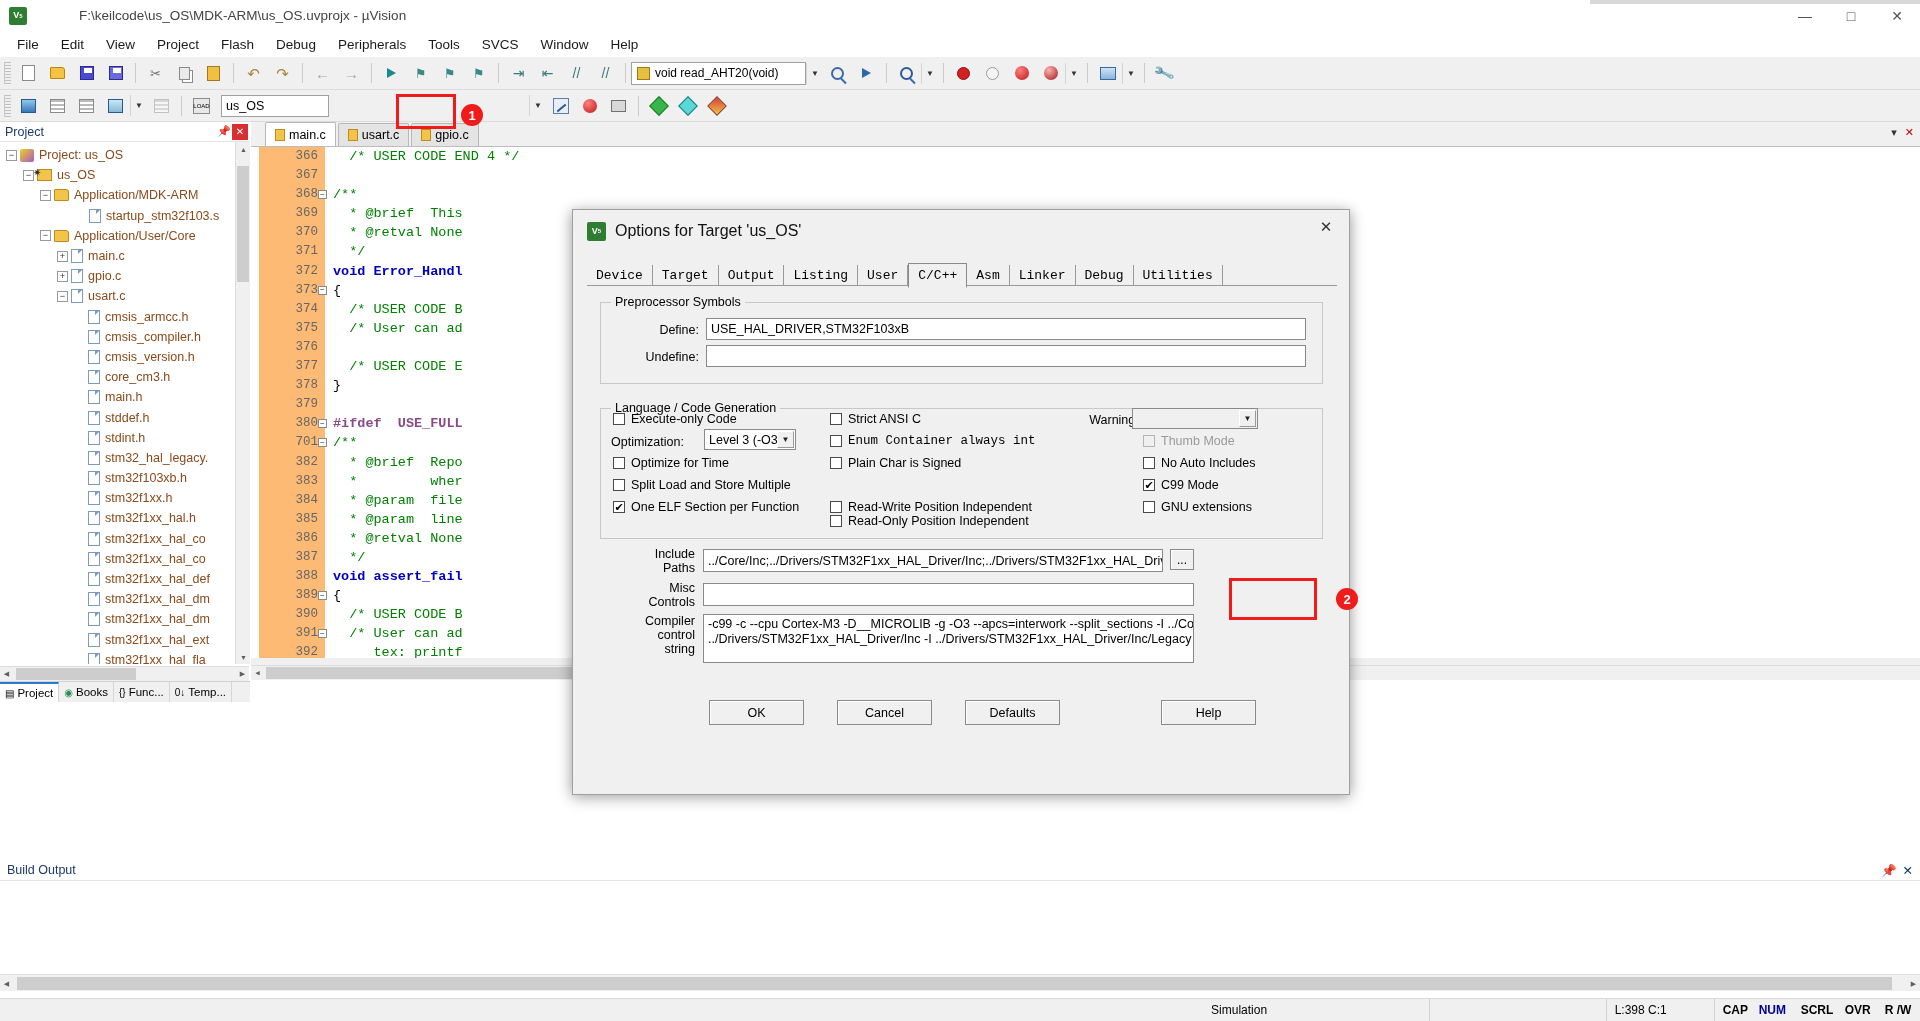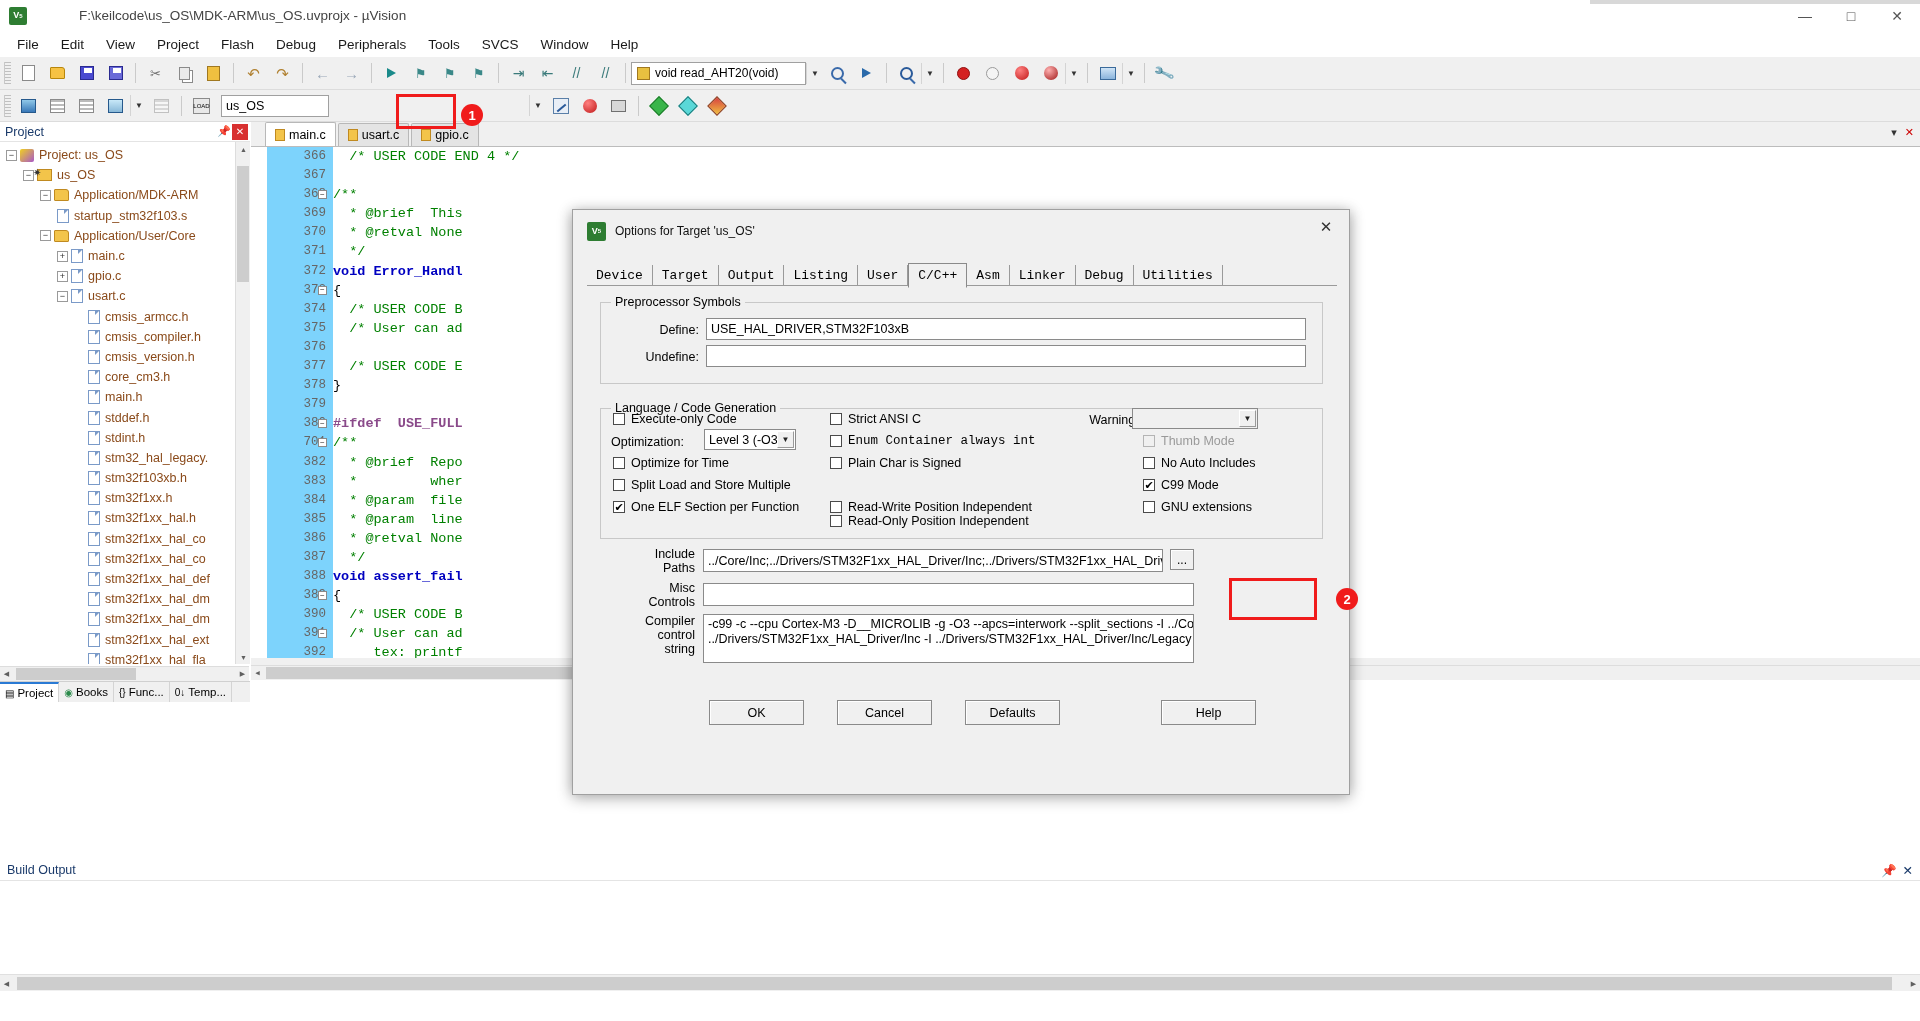--- a/index.html
+++ b/index.html
@@ -146,21 +146,21 @@
   .ed-tab.active { background:#fff; height:24px; }
   .ed-tab .fico { width:10px;height:12px;background:#fff;border:1px solid #7a9ac8;margin-right:4px; }
   .ed-tab.active .fico { background:#f3c44a; border-color:#c08a20; }
   .ed-tab.gold .fico { background:#f3c44a; border-color:#c08a20; }
   .ed-tab-ctrls { position:absolute; right:6px; top:4px; display:flex; gap:8px; }
   .ed-tab-ctrls span { font-size:11px; color:#333; }
   .ed-tab-ctrls .cls { color:#c00; }
 
   .code-area { position:absolute; top:25px; left:0; width:1669px; height:533px; background:#fff; overflow:hidden;
                font-family:"Liberation Mono", monospace; font-size:13.5px; }
-  .gutter { position:absolute; left:16px; top:0; width:66px; height:533px; background:#7dd3fc; }
+  .gutter { position:absolute; left:8px; top:0; width:66px; height:533px; background:#fdba74; }
   .ln { height:19.1px; text-align:right; padding-right:7px; color:#666; font-size:12.5px; line-height:19.1px; }
   .fold-col { position:absolute; left:67px; top:0; width:14px; height:533px; }
   .fold { width:9px;height:9px;border:1px solid #8a8a8a;background:#fff;font-size:8px;
           display:flex;align-items:center;justify-content:center;color:#333;line-height:1;}
   .code-lines { position:absolute; left:82px; top:0; width:1560px; }
   .cl { height:19.1px; line-height:19.1px; white-space:pre; color:#000; }
   .c-cmt { color:#008000; }
   .c-kw { color:#0000c0; font-weight:bold; }
   .c-pp { color:#8a4a8a; font-weight:bold; }
   .ed-hscroll { position:absolute; left:0; bottom:0; width:1669px; height:15px; background:#f0f0f0; border-top:1px solid #ddd;}
@@ -186,21 +186,21 @@
     position:absolute; left:571px; top:211px; width:780px; height:580px;
     background:rgba(0,0,0,0.10); filter:blur(6px);
   }
   .dialog {
     position:absolute; left:572px; top:209px; width:778px; height:586px;
     background:#f0f0f0; border:1px solid #a0a0a0; box-shadow:0 3px 14px rgba(0,0,0,0.32);
   }
   .dlg-title { height:42px; display:flex; align-items:center; padding-left:14px; background:#f0f0f0; }
   .dlg-icon { width:19px;height:19px;background:#2e7d32;border-radius:2px;margin-right:9px;
               display:flex;align-items:center;justify-content:center;color:#fff;font-size:9px;font-weight:bold;}
-  .dlg-title-text { font-size:12px; color:#111; }
+  .dlg-title-text { font-size:16px; color:#111; }
   .dlg-close { position:absolute; right:0; top:0; width:46px; height:34px; display:flex;
                align-items:center; justify-content:center; font-size:15px; color:#333; }
 
   .tabstrip { position:absolute; left:14px; top:53px; width:750px; height:23px; display:flex; align-items:flex-end; }
   .dtab { height:21px; display:flex; align-items:center; padding:0 9px; font-size:13px;
           font-family:"Liberation Mono", monospace; color:#000; border-right:1px solid #9a9a9a; background:#f0f0f0;}
   .dtab.active { height:25px; background:#f0f0f0; border:1px solid #8a8a8a; border-bottom:1px solid #f0f0f0;
                  border-right:1px solid #8a8a8a; position:relative; z-index:3; margin-bottom:-2px;}
   .tab-underline { position:absolute; left:14px; top:75px; width:750px; height:1px; background:#9a9a9a; }
 
@@ -449,21 +449,21 @@
         <div class="tnode" style="padding-left: 23px;">
           <span class="texp">−</span>
           <span class="ticon-tgt"></span>
           <span>us_OS</span>
         </div>
         <div class="tnode" style="padding-left: 40px;">
           <span class="texp">−</span>
           <span class="ticon-folder"></span>
           <span>Application/MDK-ARM</span>
         </div>
-        <div class="tnode" style="padding-left: 43px;">
+        <div class="tnode" style="padding-left: 75px;">
           <span class="tspacer"></span>
           <span class="ticon-file"></span>
           <span>startup_stm32f103.s</span>
         </div>
         <div class="tnode" style="padding-left: 40px;">
           <span class="texp">−</span>
           <span class="ticon-folder"></span>
           <span>Application/User/Core</span>
         </div>
         <div class="tnode" style="padding-left: 57px;">
@@ -744,20 +744,31 @@
       <span class="x" style="margin-right:7px">✕</span>
     </div>
     <div class="build-body"></div>
     <div class="build-hscroll">
       <div class="sb-arrow" style="left:0;top:1px;height:15px">◀</div>
       <div class="build-hthumb"></div>
       <div class="sb-arrow" style="left:auto;right:0;top:1px;height:15px">▶</div>
     </div>
   </div>
 
+  <div class="statusbar">
+    <div class="st-cell" style="width:1230px;border-right:none"></div>
+    <div class="st-cell" style="width:232px;justify-content:flex-start">Simulation</div>
+    <div class="st-cell" style="width:180px"></div>
+    <div class="st-cell" style="width:110px">L:398 C:1</div>
+    <div class="st-cell st-bold" style="width:36px;border-right:none">CAP</div>
+    <div class="st-cell st-bold" style="width:42px;border-right:none;color:#00009a">NUM</div>
+    <div class="st-cell st-bold" style="width:44px;border-right:none">SCRL</div>
+    <div class="st-cell st-bold" style="width:40px;border-right:none">OVR</div>
+    <div class="st-cell st-bold" style="width:44px;border-right:none">R /W</div>
+  </div>
 
   <div class="dlg-shadow"></div>
   <div class="dialog">
 
     <div class="dlg-title">
       <div class="dlg-icon">V<sub style="font-size:6px">5</sub></div>
       <div class="dlg-title-text">Options for Target 'us_OS'</div>
       <div class="dlg-close">✕</div>
     </div>
 

